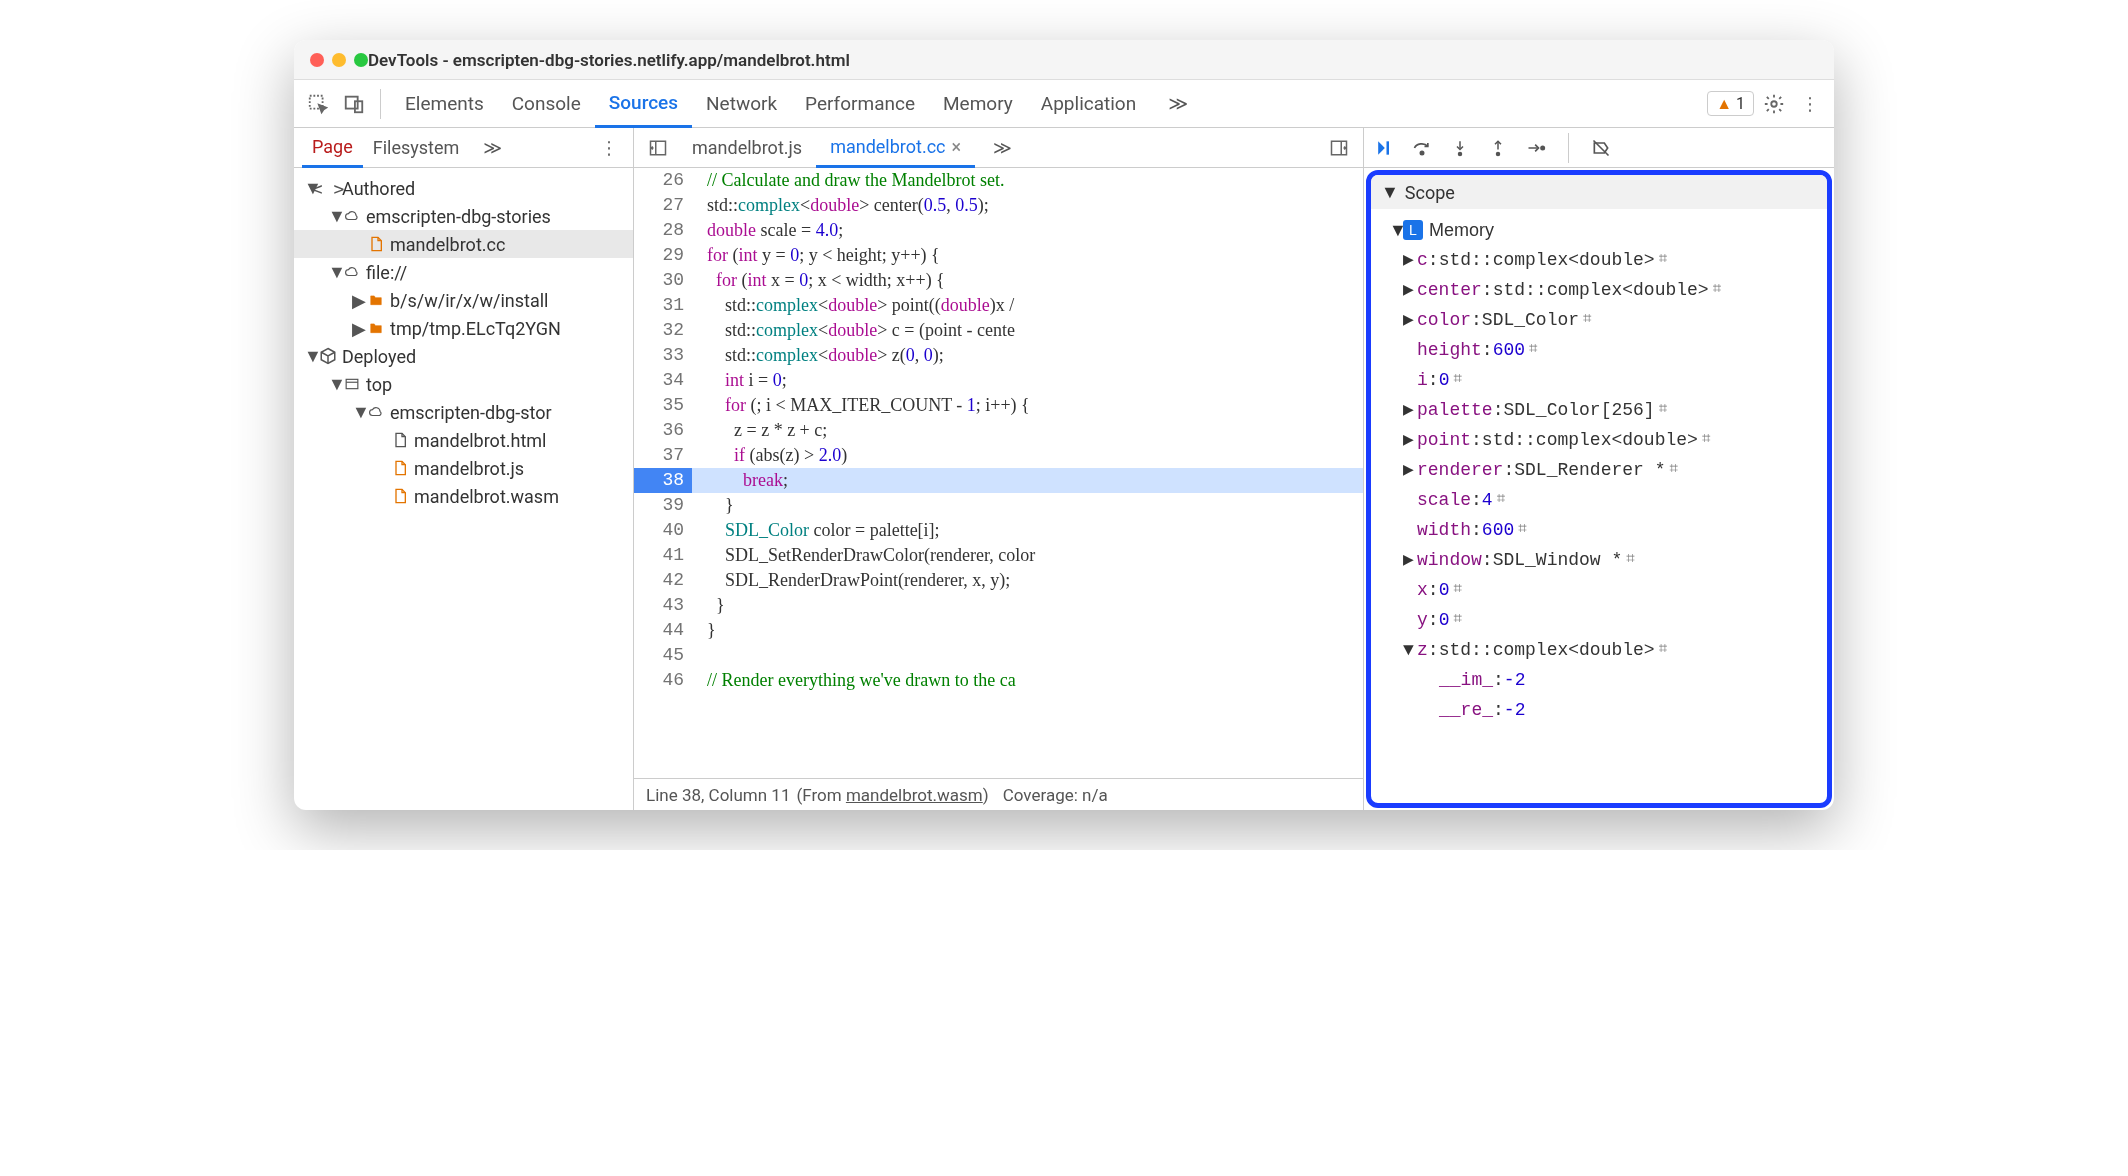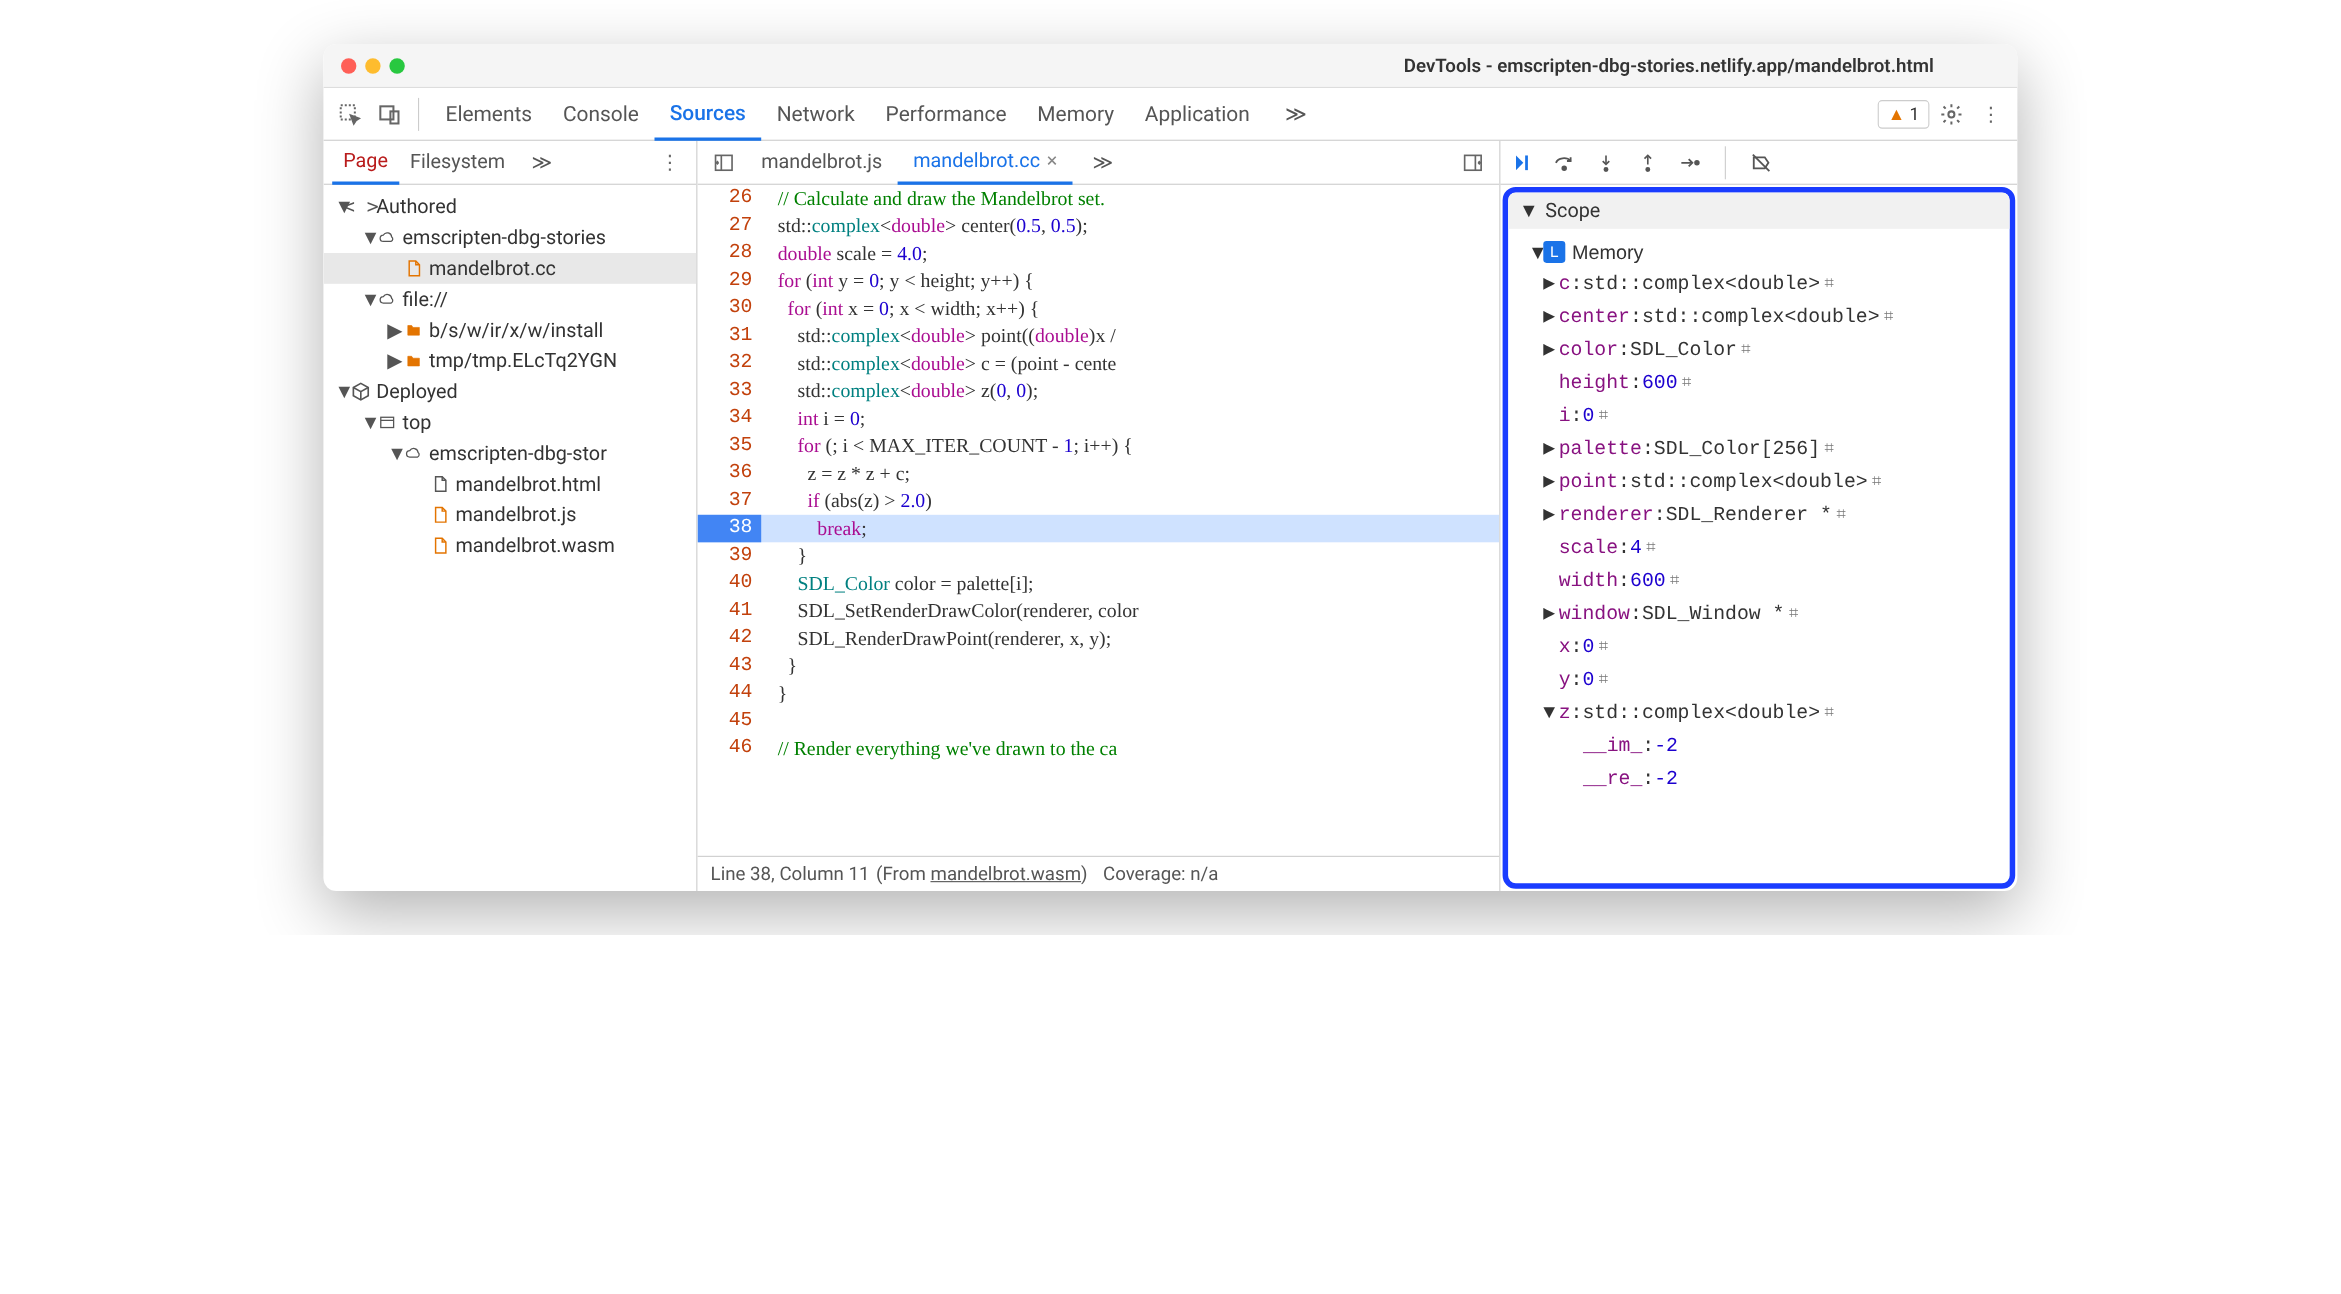--- a/index.html
+++ b/index.html
@@ -26,21 +26,21 @@
   display: flex;
   align-items: center;
   padding: 0 16px;
   border-bottom: 1px solid #ddd;
 }
 .traffic-lights { display: flex; gap: 8px; }
 .traffic-light { width: 14px; height: 14px; border-radius: 50%; }
 .tl-red { background: #ff5f57; }
 .tl-yellow { background: #febc2e; }
 .tl-green { background: #28c840; }
-.title-text { flex: 1; text-align: right; font-size: 17px; color: #333; font-weight: 600;}
+.title-text { flex: 1; text-align: left; font-size: 17px; color: #333; font-weight: 600;}
 .toolbar {
   height: 48px;
   display: flex;
   align-items: center;
   border-bottom: 1px solid #ccc;
   padding: 0 8px;
   gap: 4px;
 }
 .tool-icon { width: 32px; height: 32px; display:flex; align-items:center; justify-content:center; color:#666; }
 .tool-divider { width:1px; height:30px; background:#ccc; margin:0 6px; }
@@ -62,21 +62,21 @@
 .tree-row.selected { background:#e8e8e8;}
 .tree-icon { width:20px; display:flex; justify-content:center; margin-right:4px;}
 
 
 .editor-area { flex:1; display:flex; flex-direction:column; overflow:hidden; border-right:1px solid #ccc;}
 .editor-tabs { height:40px; display:flex; align-items:center; border-bottom:1px solid #ccc; padding:0 8px; gap:4px;}
 .ed-tab { padding:0 14px; height:40px; display:flex; align-items:center; font-size:18px; color:#555; gap:6px;}
 .ed-tab.active { color:#1a73e8; border-bottom:3px solid #1a73e8;}
 .code-view { flex:1; overflow:hidden; font-family: "Courier New", monospace; font-size:18px; line-height:25px;}
 .code-line { display:flex; }
-.gutter { width:58px; text-align:right; padding-right:8px; color:#c2410c; user-select:none;}
+.gutter { width:58px; text-align:right; padding-right:8px; color:#737373; user-select:none;}
 .code-txt { flex:1; white-space:pre; padding-left:6px;font-family:Liberation Serif, serif;}
 .code-line.exec { background:#cfe2ff;}
 .code-line.exec .gutter { background:#4285f4; color:#fff;}
 .kw { color:#aa0d91; }
 .type { color:#008080; }
 .num { color:#1c00cf; }
 .cm { color:#008000; }
 .status-bar { height:32px; border-top:1px solid #ccc; display:flex; align-items:center; padding:0 12px; font-size:17px; color:#555; gap:6px;}
 .status-bar a { color:#555; text-decoration:underline;}
 

